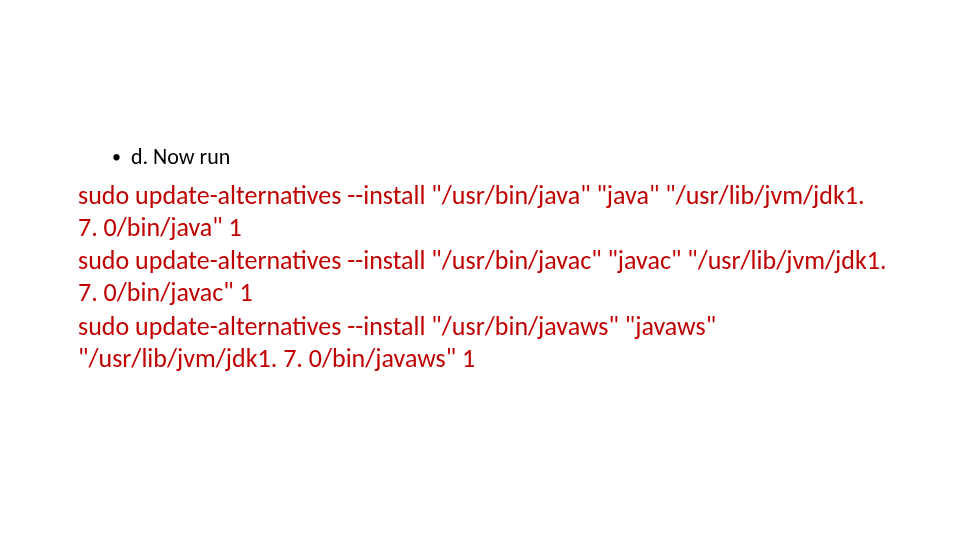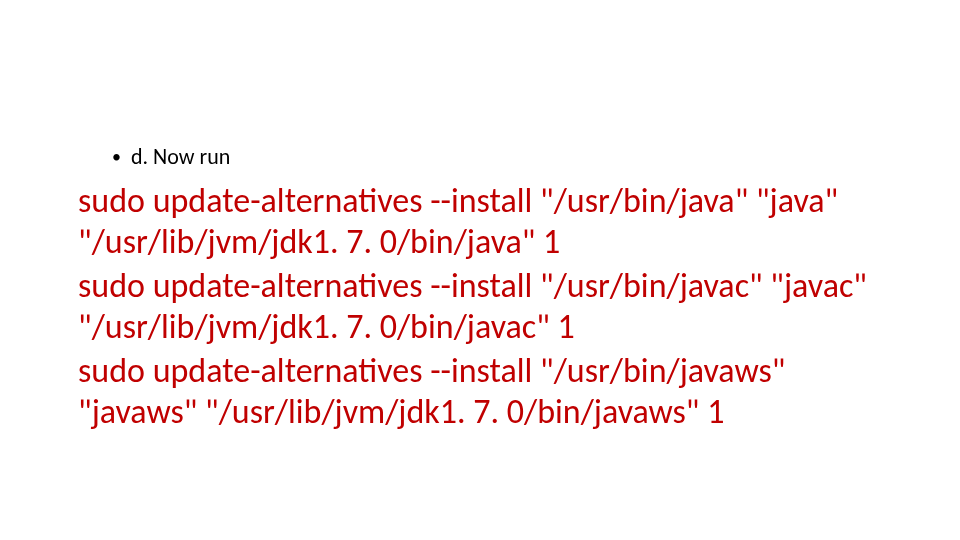--- a/index.html
+++ b/index.html
@@ -33,21 +33,21 @@
     font-size: 18px;
     vertical-align: middle;
     position: relative;
     top: -1px;
   }
   .code-block {
     position: absolute;
     left: 78px;
     top: 180px;
     right: 70px;
-    font-size: 34px;
+    font-size: 26px;
     line-height: 1.22;
     color: #c00000;
   }
   .code-block p {
     margin: 0 0 2px 0;
   }
 </style>
 </head>
 <body>
 

